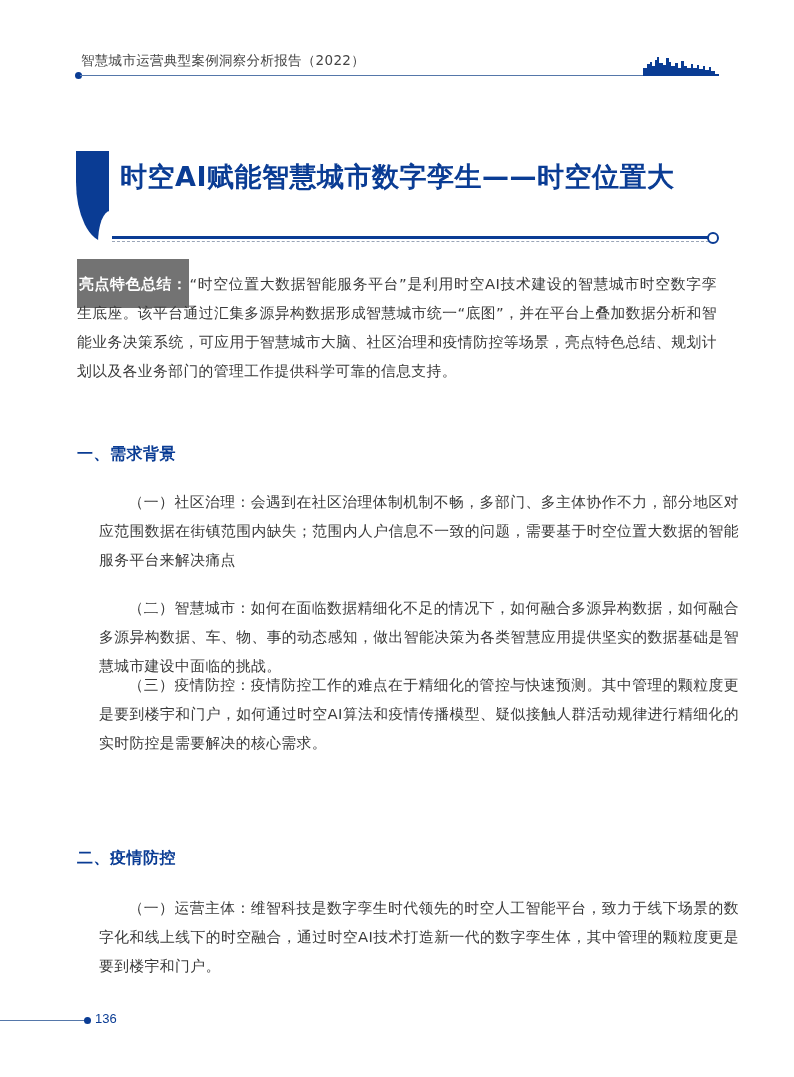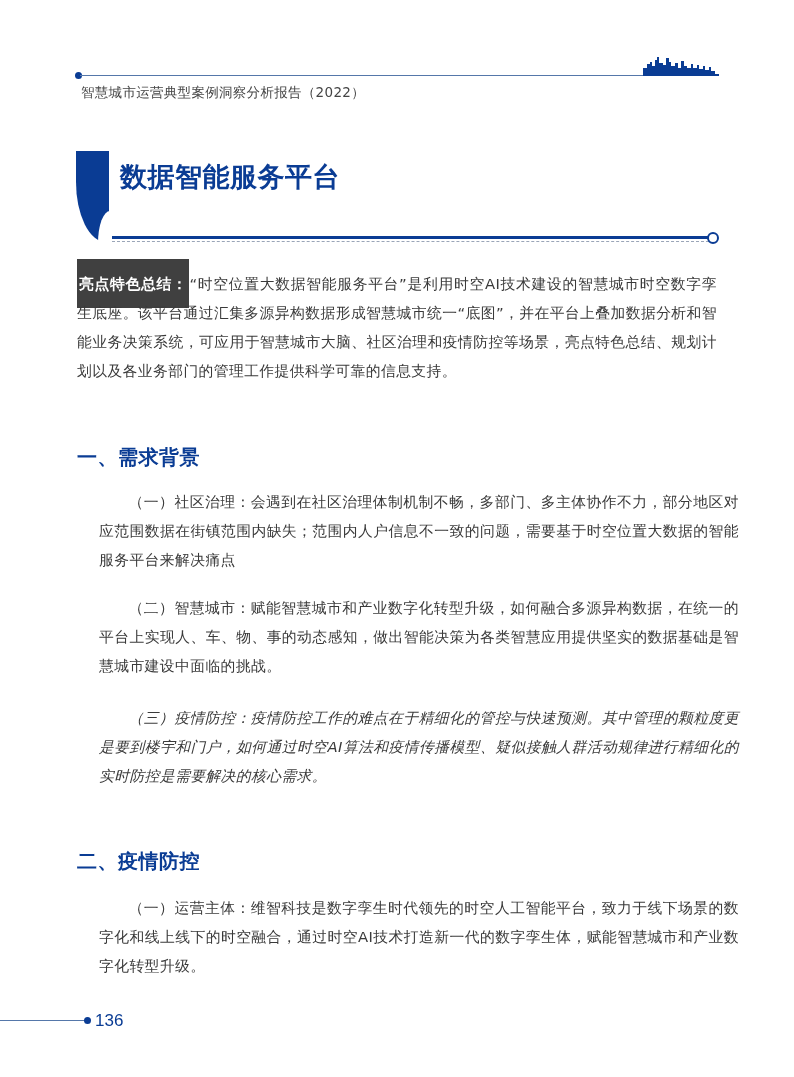--- a/index.html
+++ b/index.html
@@ -3,21 +3,21 @@
 <meta charset="utf-8">
 <style>
   html, body { margin: 0; padding: 0; background: #ffffff; }
   body {
     width: 794px; height: 1077px; position: relative; overflow: hidden;
     font-family: "DejaVu Sans", "Liberation Sans", sans-serif;
     color: #333333;
   }
   .header-title {
     position: absolute; left: 81px; top: 52px;
-    font-size: 13.5px; color: #444; letter-spacing: 0.3px; margin-top: 32px;
+    font-size: 13.5px; color: #444; letter-spacing: 0.3px;
   }
   .header-line {
     position: absolute; left: 80px; top: 75px; width: 637px; height: 0;
     border-top: 1.5px solid #5577aa;
   }
   .header-dot {
     position: absolute; left: 75px; top: 72px; width: 7px; height: 7px;
     border-radius: 50%; background: #0a3c94;
   }
   .skyline { position: absolute; left: 643px; top: 54px; width: 76px; height: 22px; }
@@ -49,65 +49,65 @@
     border-radius: 50%; border: 2px solid #0a3c94; background: #fff;
   }
 
   .para {
     position: absolute; left: 77px; width: 640px;
     font-size: 14.8px; line-height: 29px; color: #3a3a3a;
     text-align: justify; letter-spacing: 0.4px;
   }
   .indent { text-indent: 2em; margin-left: 22px; }
   .highlight {
-    background: #404040; color: #fff; font-weight: bold; padding: 16px 2px;
+    background: #737373; color: #fff; font-weight: bold; padding: 16px 2px;
   }
   .section-heading {
     position: absolute; left: 77px;
-    font-size: 20px; font-weight: bold; color: #0a3c94; letter-spacing: 0.5px;
+    font-size: 16px; font-weight: bold; color: #0a3c94; letter-spacing: 0.5px;
   }
 
   .footer-line {
     position: absolute; left: 0; top: 1020px; width: 86px; height: 0;
     border-top: 1.5px solid #5577aa;
   }
   .footer-dot {
     position: absolute; left: 84px; top: 1017px; width: 7px; height: 7px;
     border-radius: 50%; background: #0a3c94;
   }
   .page-number {
-    position: absolute; left: 95px; top: 1011px; font-size: 17px; color: #0a3c94;
+    position: absolute; left: 95px; top: 1011px; font-size: 13px; color: #0a3c94;
     font-family: "Liberation Sans", sans-serif;
   }
 </style>
 </head>
 <body>
 
 <div class="header-title">智慧城市运营典型案例洞察分析报告（2022）</div>
 <div class="header-dot"></div>
 <div class="header-line"></div>
 <svg class="skyline" viewBox="0 0 76 22">
   <path fill="#0a3c94" d="M0 22 L0 14 L4 14 L4 10 L7 10 L7 8 L9 8 L9 12 L12 12 L12 6 L14 6 L14 3 L16 3 L16 9 L20 9 L20 11 L23 11 L23 4 L26 4 L26 8 L28 8 L28 12 L32 12 L32 9 L35 9 L35 14 L38 14 L38 7 L41 7 L41 12 L44 12 L44 14 L48 14 L48 10 L50 10 L50 14 L54 14 L54 11 L56 11 L56 15 L60 15 L60 12 L62 12 L62 16 L66 16 L66 13 L68 13 L68 17 L72 17 L72 20 L76 20 L76 22 Z"></path>
 </svg>
 
 <div class="title-accent"></div>
 <div class="title-block">
-  <div>数据智能服务平台</div>
+  <div>时空AI赋能智慧城市数字孪生——时空位置大</div>
 </div>
 <div class="title-rule"></div>
 <div class="title-rule-dash"></div>
 <div class="title-rule-end"></div>
 
 <div class="para" style="top:269px;">
   <span class="highlight">亮点特色总结：</span><span>“时空位置大数据智能服务平台”是利用时空AI技术建设的智慧城市时空数字孪生底座。该平台通过汇集多源异构数据形成智慧城市统一“底图”，并在平台上叠加数据分析和智能业务决策系统，可应用于智慧城市大脑、社区治理和疫情防控等场景，亮点特色总结、规划计划以及各业务部门的管理工作提供科学可靠的信息支持。</span>
 </div>
 
 <div class="section-heading" style="top:444px;">一、需求背景</div>
 <div class="para indent" style="top:487px;">（一）社区治理：会遇到在社区治理体制机制不畅，多部门、多主体协作不力，部分地区对应范围数据在街镇范围内缺失；范围内人户信息不一致的问题，需要基于时空位置大数据的智能服务平台来解决痛点</div>
-<div class="para indent" style="top:593px;">（二）智慧城市：赋能智慧城市和产业数字化转型升级，如何融合多源异构数据，在统一的平台上实现人、车、物、事的动态感知，做出智能决策为各类智慧应用提供坚实的数据基础是智慧城市建设中面临的挑战。</div>
-<div class="para indent" style="top:703px;font-style:italic;">（三）疫情防控：疫情防控工作的难点在于精细化的管控与快速预测。其中管理的颗粒度更是要到楼宇和门户，如何通过时空AI算法和疫情传播模型、疑似接触人群活动规律进行精细化的实时防控是需要解决的核心需求。</div>
+<div class="para indent" style="top:593px;">（二）智慧城市：如何在面临数据精细化不足的情况下，如何融合多源异构数据，如何融合多源异构数据、车、物、事的动态感知，做出智能决策为各类智慧应用提供坚实的数据基础是智慧城市建设中面临的挑战。</div>
+<div class="para indent" style="top:670px;">（三）疫情防控：疫情防控工作的难点在于精细化的管控与快速预测。其中管理的颗粒度更是要到楼宇和门户，如何通过时空AI算法和疫情传播模型、疑似接触人群活动规律进行精细化的实时防控是需要解决的核心需求。</div>
 
 <div class="section-heading" style="top:848px;">二、疫情防控</div>
-<div class="para indent" style="top:893px;">（一）运营主体：维智科技是数字孪生时代领先的时空人工智能平台，致力于线下场景的数字化和线上线下的时空融合，通过时空AI技术打造新一代的数字孪生体，赋能智慧城市和产业数字化转型升级。</div>
+<div class="para indent" style="top:893px;">（一）运营主体：维智科技是数字孪生时代领先的时空人工智能平台，致力于线下场景的数字化和线上线下的时空融合，通过时空AI技术打造新一代的数字孪生体，其中管理的颗粒度更是要到楼宇和门户。</div>
 
 <div class="footer-line"></div>
 <div class="footer-dot"></div>
 <div class="page-number">136</div>
 
 </body></html>

